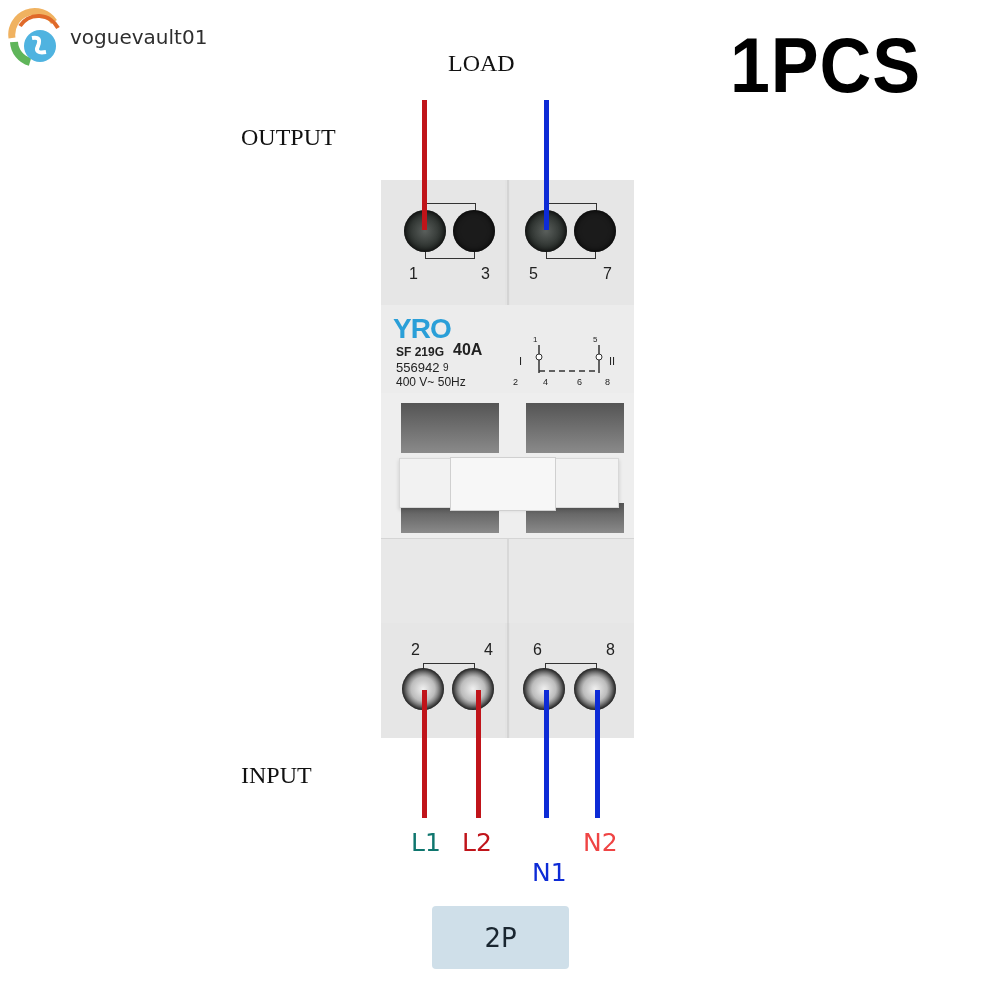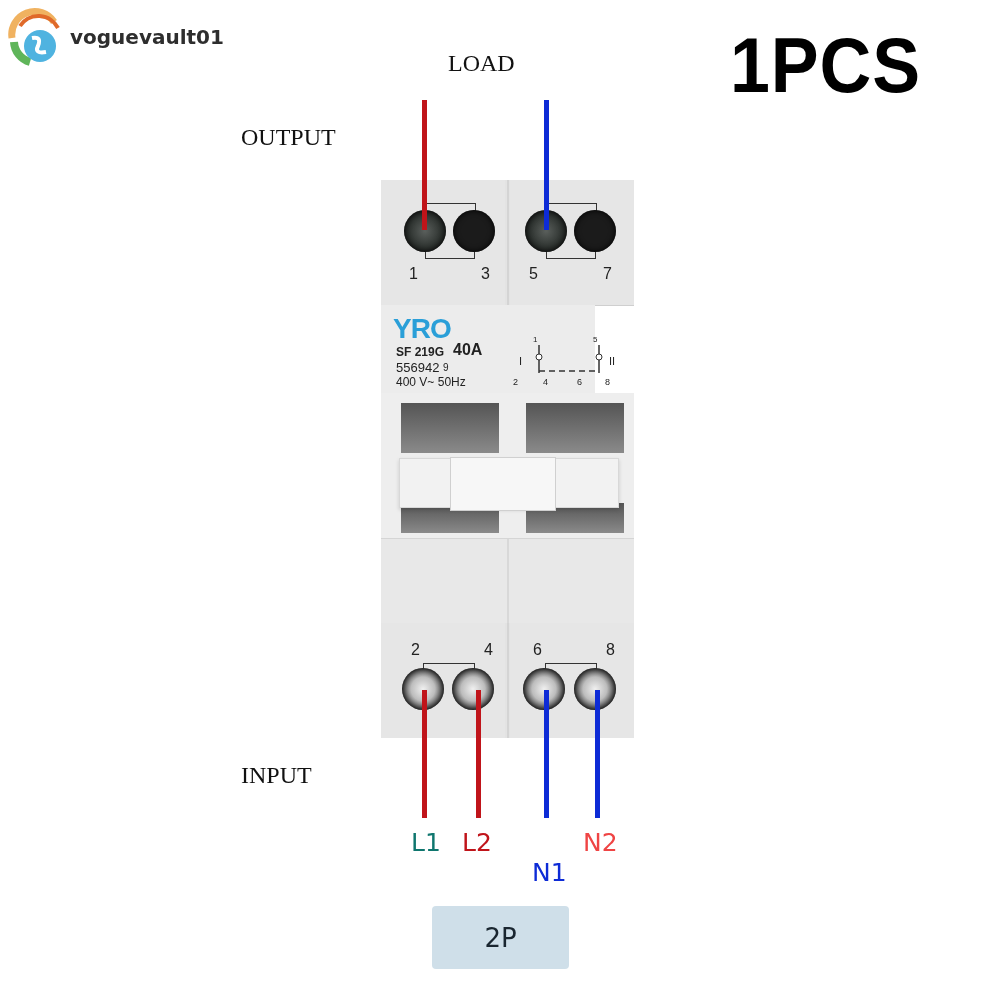--- a/index.html
+++ b/index.html
@@ -1,35 +1,35 @@
 <!DOCTYPE html>
 <html><head>
 <meta charset="utf-8">
 <style>
   html, body { margin:0; padding:0; }
   body { width:1001px; height:1001px; background:#ffffff; position:relative; overflow:hidden;
          font-family:"DejaVu Sans", sans-serif; }
   .abs { position:absolute; }
   .brand { left:6px; top:8px; display:flex; align-items:center; gap:6px; }
-  .brand-name { font-family:"DejaVu Sans", sans-serif; font-weight:bold; font-size:20px; color:#2e2e2e; }
+  .brand-name { font-family:"DejaVu Sans", sans-serif; font-weight:normal; font-size:20px; color:#2e2e2e; }
   .qty { left:730px; top:20px; font-family:"Liberation Sans", sans-serif; font-weight:bold; font-size:78px; color:#000; letter-spacing:1px; transform:scaleX(0.92); transform-origin:left; }
   .lbl { font-family:Liberation Serif, serif; font-size:24px; color:#111; }
   .wire { position:absolute; width:5px; }
   .red { background:#c0141a; }
   .blue { background:#0d2bd6; }
   .device { left:381px; top:180px; width:253px; height:558px; }
   .term-top { position:absolute; left:0; top:0; width:253px; height:125px; background:#e3e3e3; border-bottom:1px solid #cfcfcf; }
   .term-top .half, .term-bot .half { position:absolute; top:0; height:100%; width:124px; background:#e6e6e6; }
   .term-top .divider, .term-bot .divider { position:absolute; top:0; width:2px; height:100%; background:#d4d4d4; }
   .hole { position:absolute; width:42px; height:42px; border-radius:50%; background:#1b1b1b; box-shadow:inset 0 0 6px #000; }
   .hole.screw { background:radial-gradient(circle at 50% 50%, #5a5f5c 0%, #2e3330 55%, #141414 100%); }
   .hole.white-screw { background:radial-gradient(circle at 50% 50%, #f0f0f0 0%, #bdbdbd 40%, #3a3a3a 75%, #151515 100%); }
   .num { position:absolute; font-family:"Liberation Sans", sans-serif; font-size:16px; color:#222; }
   .bracket { position:absolute; border:1px solid #333; }
-  .label-panel { position:absolute; left:0; top:125px; width:214px; height:88px; background:#ececec; }
+  .label-panel { position:absolute; left:0; top:125px; width:253px; height:88px; background:#ececec; }
   .yro { position:absolute; left:12px; top:8px; font-family:"Liberation Sans", sans-serif; font-weight:bold; font-size:28px; color:#2a9fd8; letter-spacing:-1px; }
   .spec { position:absolute; font-family:"Liberation Sans", sans-serif; color:#222; }
   .toggle-area { position:absolute; left:0; top:213px; width:253px; height:145px; background:#eeeeee; }
   .window { position:absolute; width:98px; background:linear-gradient(#555,#8a8a8a); }
   .handle { position:absolute; left:18px; top:65px; width:218px; height:48px; background:#f2f2f2; border:1px solid #d8d8d8; box-shadow:0 2px 4px rgba(0,0,0,0.15); }
   .handle .grip { position:absolute; left:50px; top:-2px; width:104px; height:52px; background:#f7f7f7; border:1px solid #d0d0d0; }
   .lower-body { position:absolute; left:0; top:358px; width:253px; height:85px; background:#e8e8e8; border-top:1px solid #d5d5d5; }
   .term-bot { position:absolute; left:0; top:443px; width:253px; height:115px; background:#e3e3e3; }
   .phase { position:absolute; font-family:"DejaVu Sans", sans-serif; font-size:25px; }
   .badge { left:432px; top:906px; width:137px; height:63px; background:#cfdfe9; border-radius:4px; display:flex; align-items:center; justify-content:center; }

